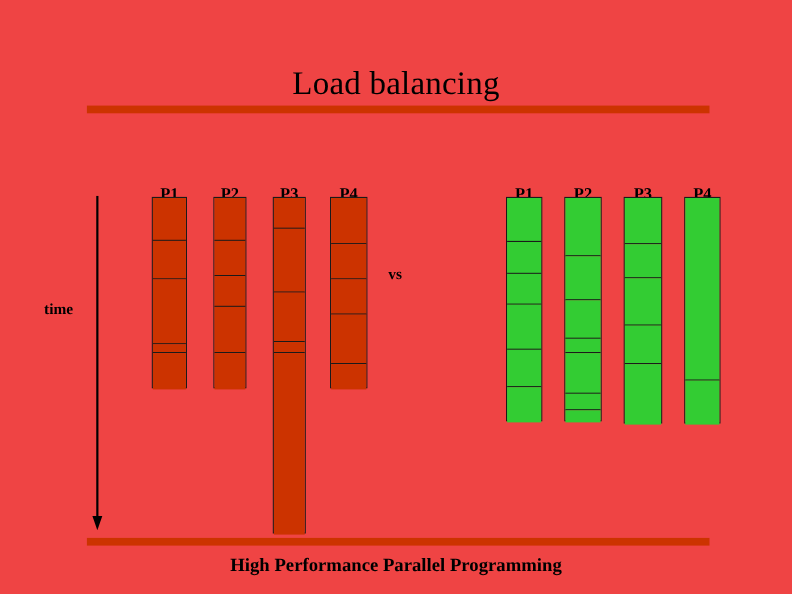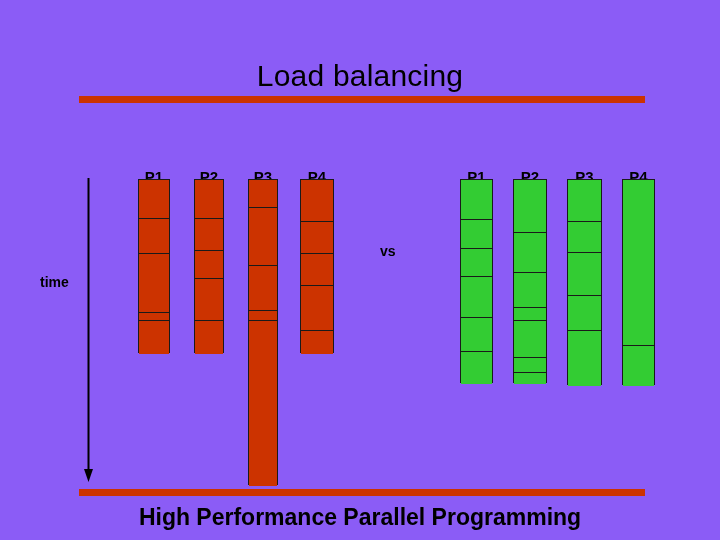--- a/index.html
+++ b/index.html
@@ -4,23 +4,23 @@
 <style>
   html, body {
     margin: 0;
     padding: 0;
     background: #ffffff;
   }
   #slide {
     position: relative;
     width: 720px;
     height: 540px;
-    background: #8b5cf6;
+    background: #ef4444;
     overflow: hidden;
-    font-family: Liberation Sans, sans-serif;
+    font-family: Liberation Serif, serif;
   }
 
   
   #title {
     position: absolute;
     left: 0;
     top: 58px;
     width: 720px;
     text-align: center;
     font-size: 30px;
@@ -46,21 +46,21 @@
     width: 566px;
     height: 7px;
     background: #cc3300;
   }
   #footer-text {
     position: absolute;
     left: 0;
     top: 504px;
     width: 720px;
     text-align: center;
-    font-size: 23px;
+    font-size: 17px;
     font-weight: bold;
     color: #000000;
   }
 
   
   #time-label {
     position: absolute;
     left: 40px;
     top: 274px;
     font-size: 14px;
@@ -71,21 +71,21 @@
     position: absolute;
     left: 82px;
     top: 178px;
     width: 13px;
     height: 304px;
   }
 
   
   #vs {
     position: absolute;
-    left: 380px;
+    left: 353px;
     top: 243px;
     font-size: 14px;
     font-weight: bold;
     color: #000000;
   }
 
   
   .group { position: absolute; top: 0; left: 0; }
 
   .bar-col {

